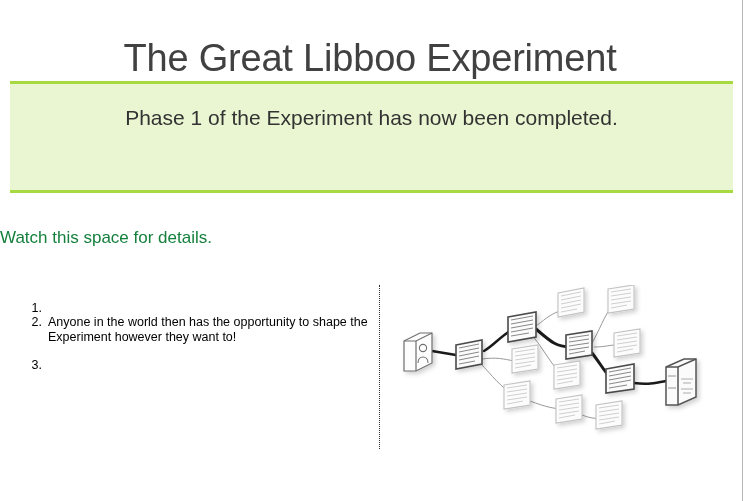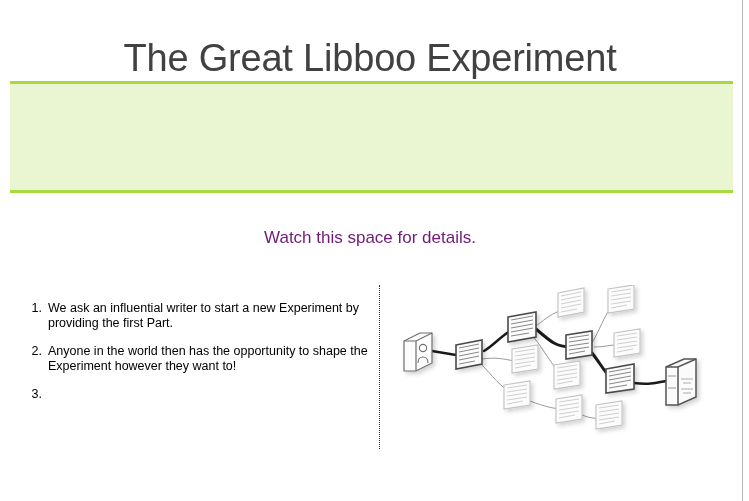--- a/index.html
+++ b/index.html
@@ -71,23 +71,22 @@
   }
   .banner-line-1 { top: 22px; }
   .banner-line-2 { top: 76px; }
 
   
   .subtitle {
     position: absolute;
     left: 0;
     top: 228px;
     width: 740px;
-    text-align: center;
     font-size: 17px;
-    color: #701a75;
+    color: #15803d;
     white-space: nowrap;
   }
 
   
   .content {
     position: absolute;
     left: 0;
     top: 285px;
     width: 749px;
     height: 190px;
@@ -142,32 +141,32 @@
   .diagram svg { display: block; }
 </style>
 </head>
 <body>
 
 <div id="page">
 
   <h1 class="page-title">The Great Libboo Experiment</h1>
 
   <div class="banner">
+    <div class="banner-line banner-line-1">Phase 1 of the Experiment has now been completed.</div>
   </div>
 
   <div class="subtitle">Watch this space for details.</div>
 
   <div class="content">
 
     <div class="divider"></div>
 
     <ol class="steps">
       <li class="step">
         <span class="step-num">1.</span>
-        <span>We ask an influential writer to start a new Experiment by providing the first Part.</span>
       </li>
       <li class="step">
         <span class="step-num">2.</span>
         <span>Anyone in the world then has the opportunity to shape the Experiment however they want to!</span>
       </li>
       <li class="step">
         <span class="step-num">3.</span>
       </li>
     </ol>
 

